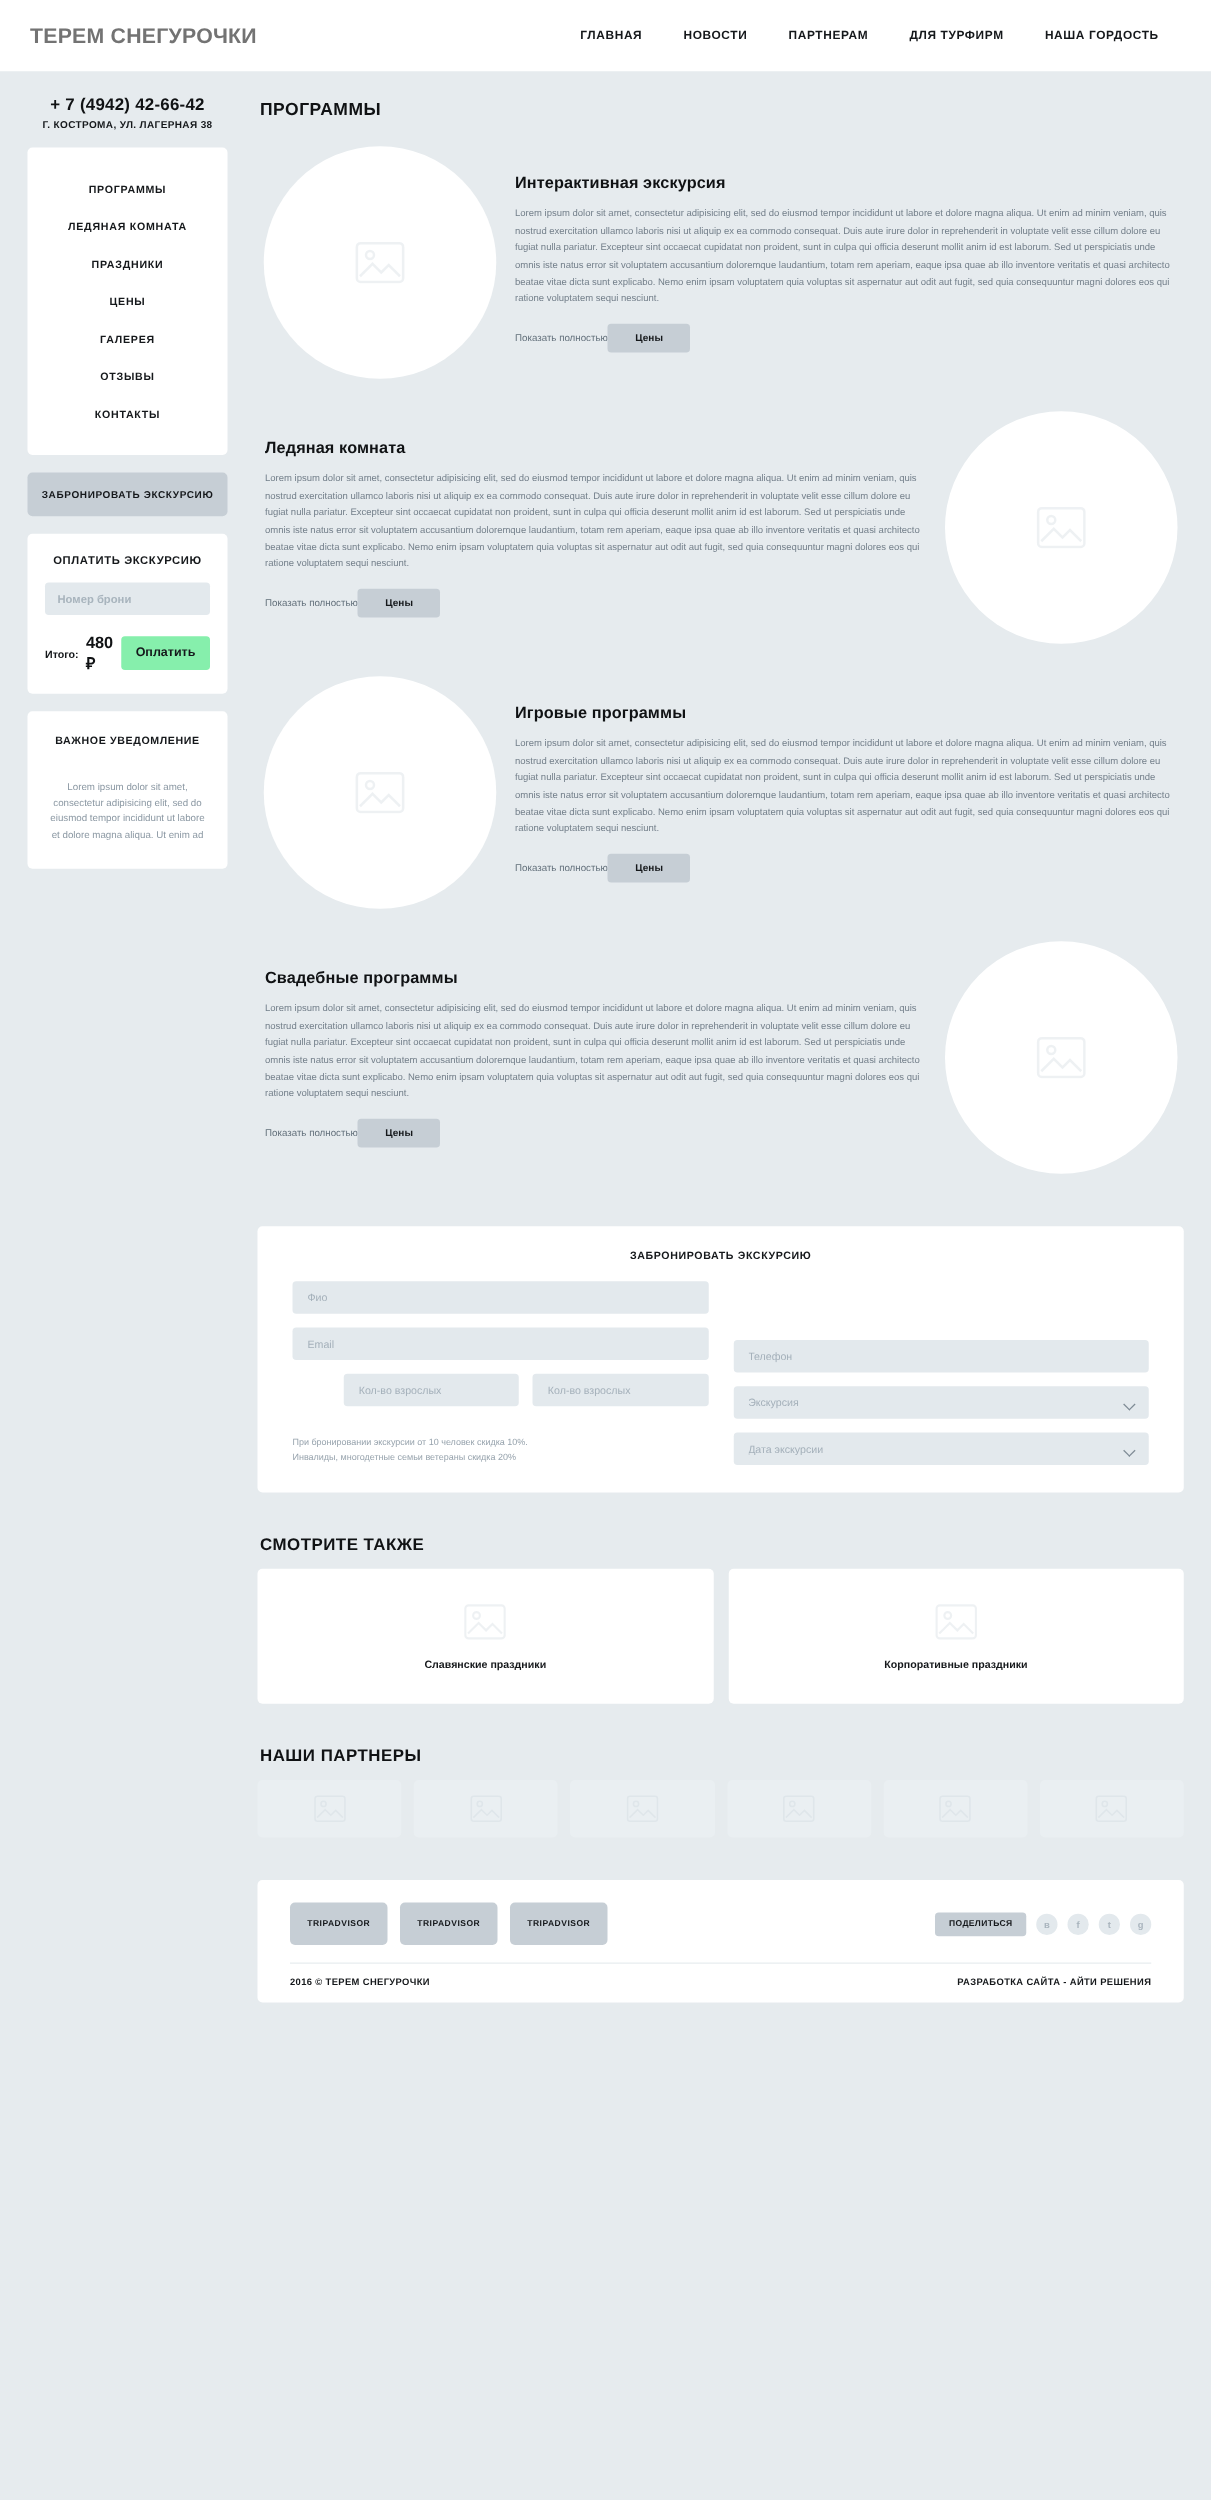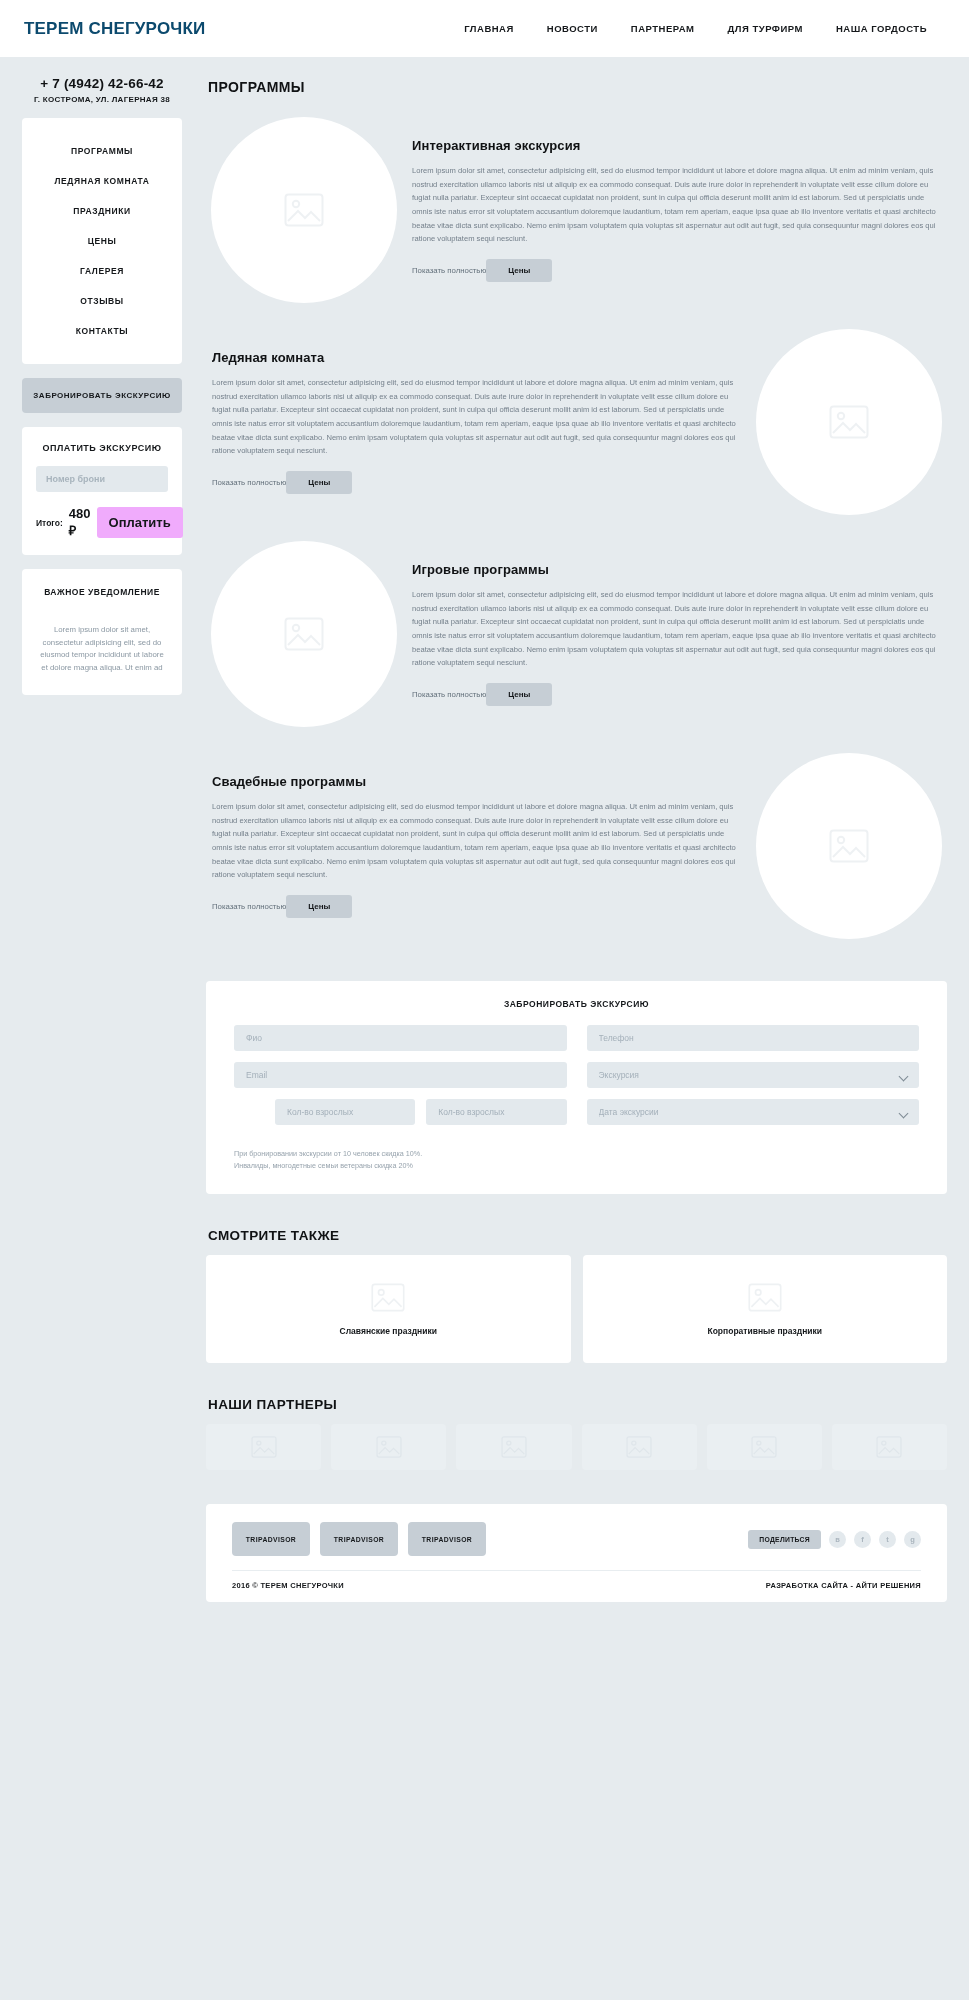--- a/index.html
+++ b/index.html
@@ -17,21 +17,21 @@
     background: #ffffff;
     height: 57px;
     display: flex;
     align-items: center;
     padding: 0 24px 0 24px;
   }
   .brand {
     font-size: 17px;
     font-weight: bold;
     letter-spacing: 0.2px;
-    color: #0c4a6e;
+    color: #737373;
     white-space: nowrap;
   }
   .nav {
     margin-left: auto;
     display: flex;
     align-items: center;
     gap: 33px;
     padding-right: 18px;
   }
   .nav-item {
@@ -101,23 +101,23 @@
     font-family: inherit;
     font-size: 9px;
     color: #6c7a86;
   }
   .input::placeholder { color: #a8b4bd; font-weight: bold; }
   .pay-row { display: flex; align-items: center; margin-top: 14px; gap: 6px; }
   .pay-label { font-size: 8.5px; font-weight: bold; color: #15181b; }
   .pay-amount { font-size: 13px; font-weight: bold; color: #101214; }
   .btn-pay {
     margin-left: auto;
-    background: #f0abfc;
+    background: #86efac;
     border: none; border-radius: 3px;
-    font-family: inherit; font-size: 13px; font-weight: bold;
+    font-family: inherit; font-size: 10px; font-weight: bold;
     color: #15181b; padding: 8px 12px; cursor: pointer;
   }
   .notice-card { padding: 18px 16px 20px 16px; }
   .notice-title {
     text-align: center; font-size: 8.5px; font-weight: bold;
     letter-spacing: .5px; color: #15181b; margin-bottom: 27px;
   }
   .notice-text {
     text-align: center; font-size: 7.8px; line-height: 1.62; color: #8b98a3;
   }
@@ -164,21 +164,21 @@
   
   .book-card {
     background: #ffffff; border-radius: 4px;
     padding: 18px 28px 22px 28px;
     margin: 30px 0 0 0;
   }
   .book-title {
     text-align: center; font-size: 8.5px; font-weight: bold;
     letter-spacing: .5px; color: #15181b; margin-bottom: 16px;
   }
-  .form-grid { display: flex; gap: 20px; }
+  .form-grid { display: flex; gap: 20px; align-items: flex-end; }
   .col { flex: 1; display: flex; flex-direction: column; gap: 11px; }
   .f-input {
     width: 100%; background: #e3e9ed; border: none; border-radius: 3px;
     height: 26px; padding: 0 12px; font-family: inherit;
     font-size: 8.5px; color: #6c7a86;
   }
   .f-input::placeholder { color: #a4b0ba; }
   .pair { display: flex; gap: 11px; padding-left: 41px; }
   .pair .f-input { flex: 1; }
   .sel-wrap { position: relative; }

